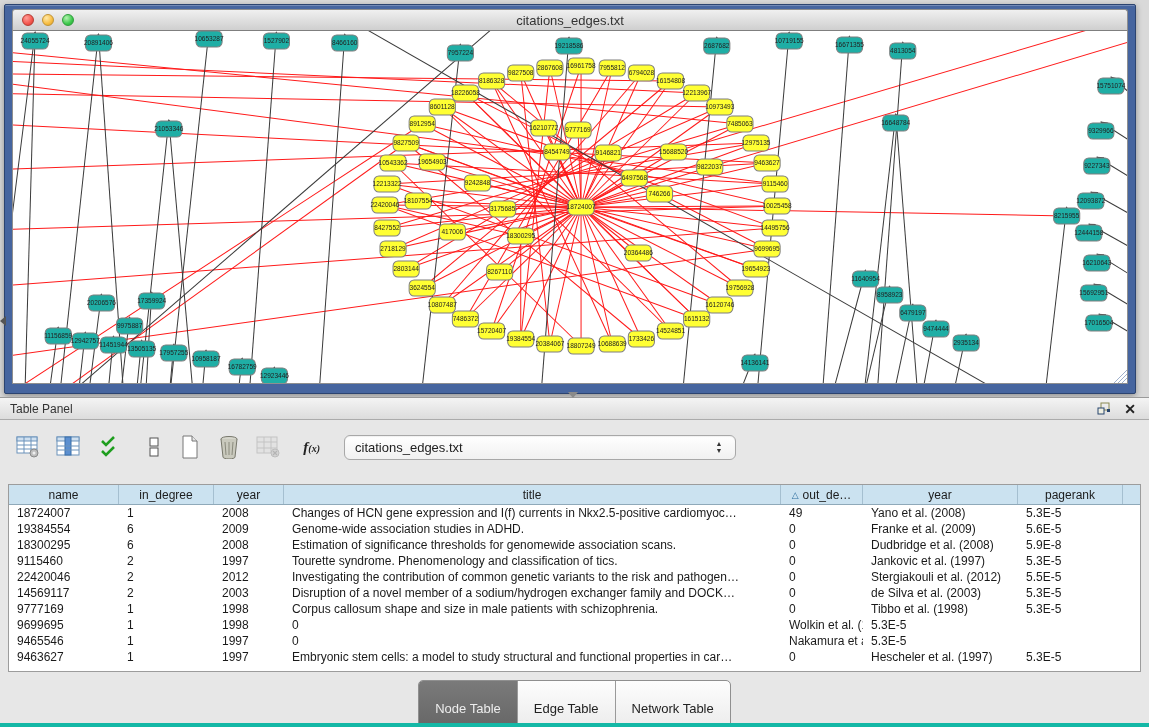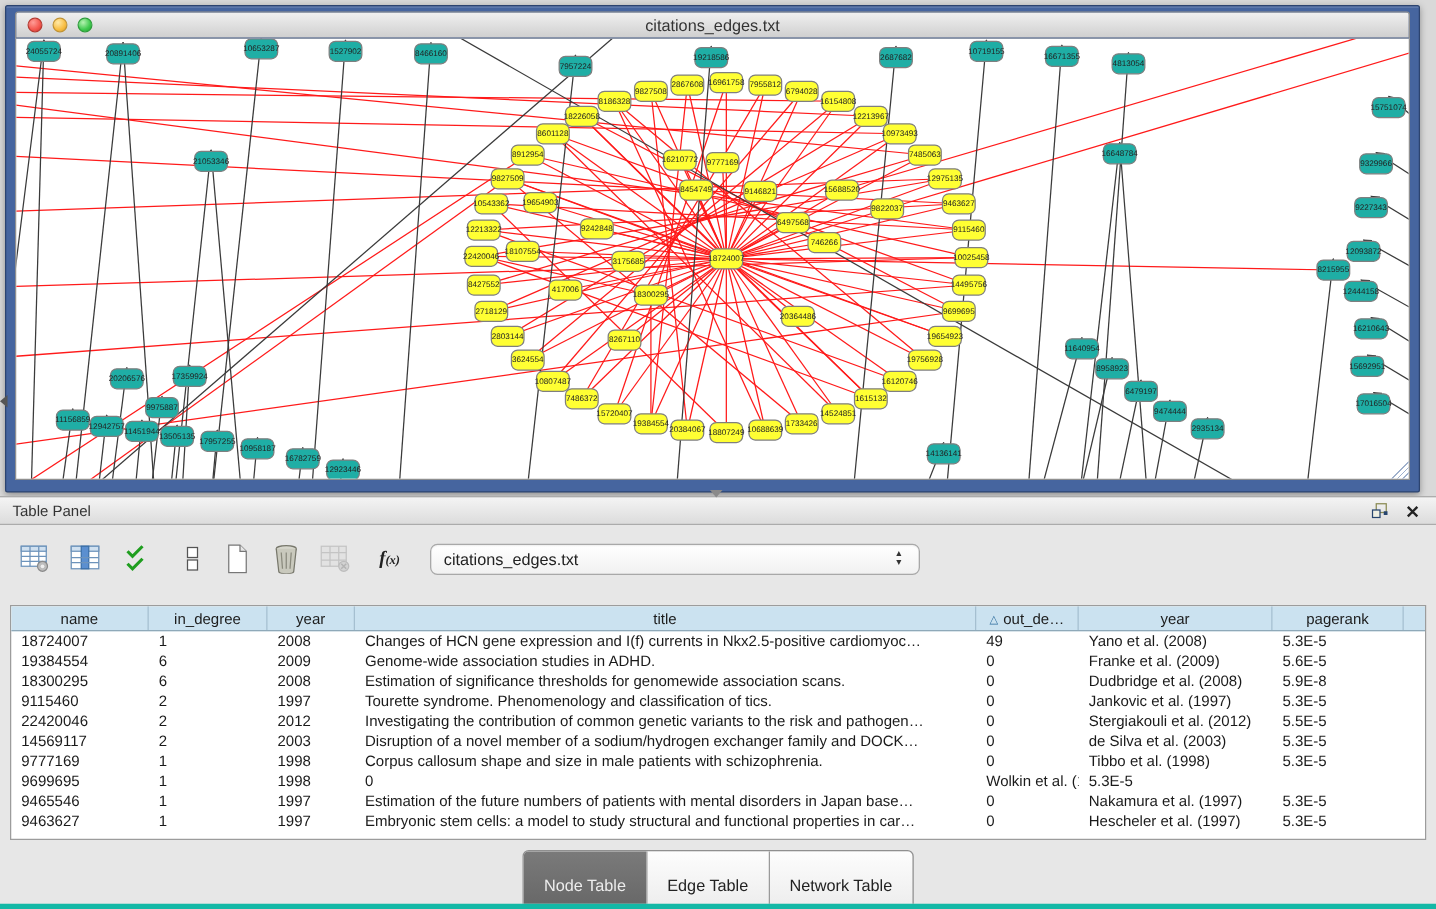--- a/index.html
+++ b/index.html
@@ -637,21 +637,20 @@
             <div class="cell">1</div>
             <div class="cell">1998</div>
             <div class="cell">0</div>
             <div class="cell">Wolkin et al. (1998)</div>
             <div class="cell">5.3E-5</div>
           </div>
           <div class="grid-row" style="grid-template-columns: 110px 95px 70px 497px 82px 155px 105px;">
             <div class="cell">9465546</div>
             <div class="cell">1</div>
             <div class="cell">1997</div>
-            <div class="cell">Estimation of the future numbers of patients with mental disorders in Japan base…</div>
             <div class="cell">0</div>
             <div class="cell">Nakamura et al. (1997)</div>
             <div class="cell">5.3E-5</div>
           </div>
           <div class="grid-row" style="grid-template-columns: 110px 95px 70px 497px 82px 155px 105px;">
             <div class="cell">9463627</div>
             <div class="cell">1</div>
             <div class="cell">1997</div>
             <div class="cell">Embryonic stem cells: a model to study structural and functional properties in car…</div>
             <div class="cell">0</div>

